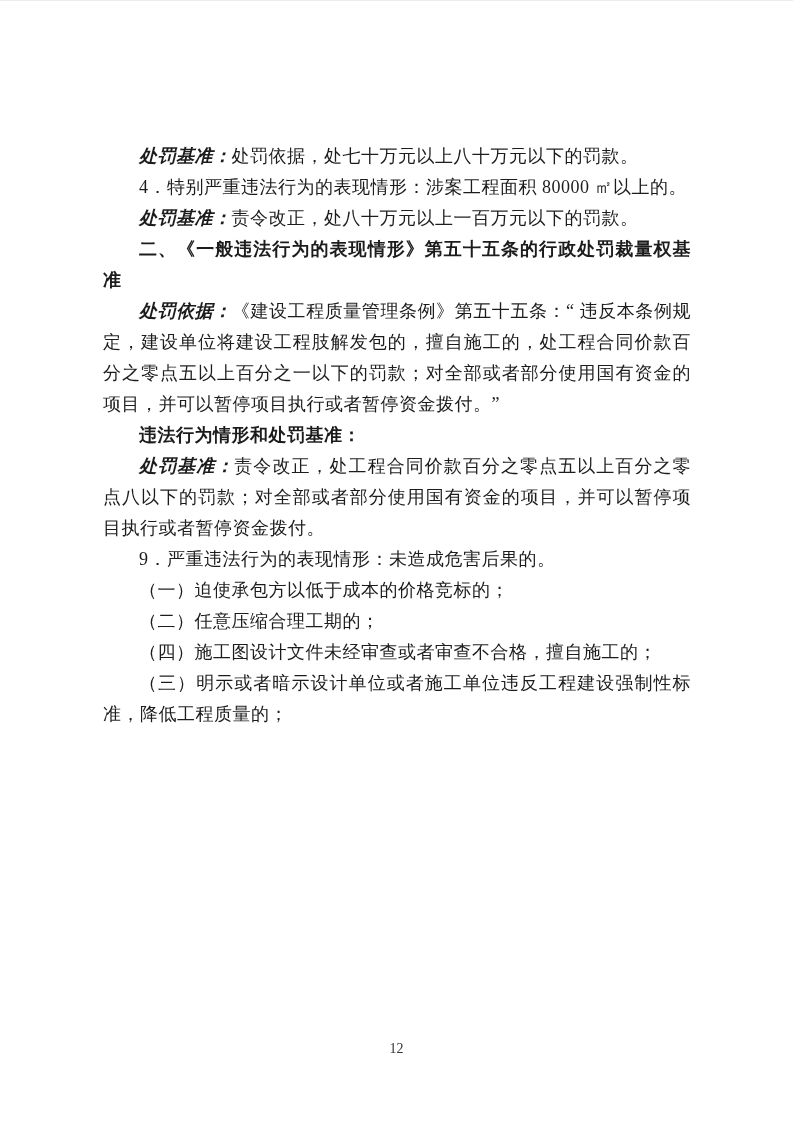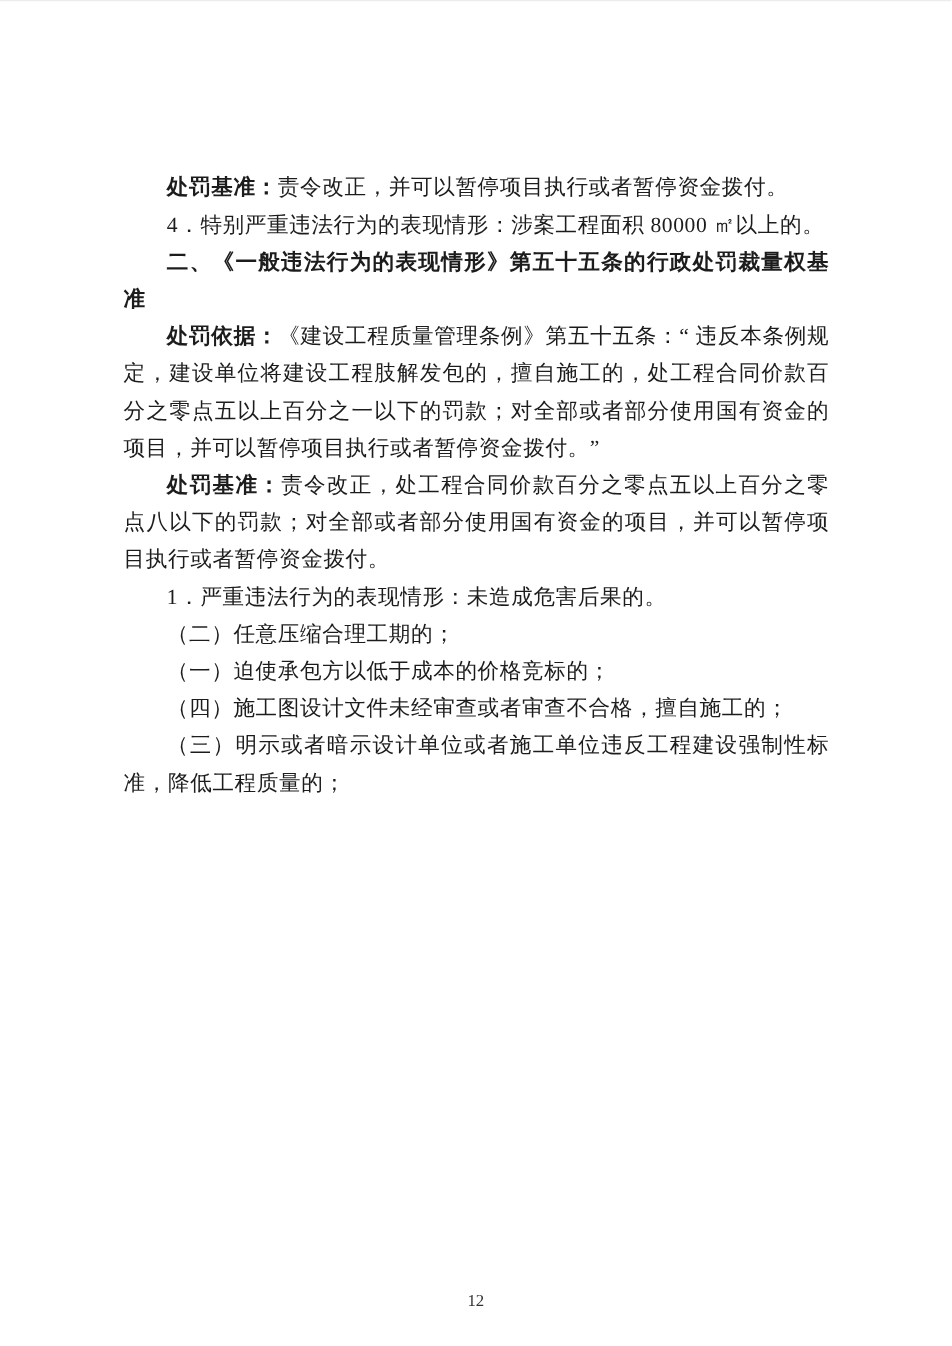--- a/index.html
+++ b/index.html
@@ -31,60 +31,62 @@
     text-align: justify;
     text-justify: inter-ideograph;
     text-indent: 2em;
     letter-spacing: 0.5px;
   }
   .content p.heading {
     font-weight: bold;
   }
   .content p b {
     font-weight: bold;
+    font-style: italic;
   }
   .footer {
     position: absolute;
     left: 0;
     width: 793px;
     top: 1038px;
     text-align: center;
     font-size: 14px;
     line-height: 20px;
     color: #333333;
-    margin-top: 36px;
   }
 </style>
 </head>
 <body>
 
 <div class="page">
   <div class="content">
 
-    <p class="body"><b>处罚基准：</b><span>责令改正，并可以暂停项目执行或者暂停资金拨付。</span></p>
+    <p class="body"><b>处罚基准：</b><span>处罚依据，处七十万元以上八十万元以下的罚款。</span></p>
 
     <p class="body"><span>4．特别严重违法行为的表现情形：涉案工程面积 80000 ㎡以上的。</span></p>
 
+    <p class="body"><b>处罚基准：</b><span>责令改正，处八十万元以上一百万元以下的罚款。</span></p>
 
     <p class="heading"><span>二、《一般违法行为的表现情形》第五十五条的行政处罚裁量权基准</span></p>
 
     <p class="body"><b>处罚依据：</b><span>《建设工程质量管理条例》第五十五条：“ 违反本条例规定，建设单位将建设工程肢解发包的，擅自施工的，处工程合同价款百分之零点五以上百分之一以下的罚款；对全部或者部分使用国有资金的项目，并可以暂停项目执行或者暂停资金拨付。”</span></p>
 
+    <p class="heading"><span>违法行为情形和处罚基准：</span></p>
 
 
     <p class="body"><b>处罚基准：</b><span>责令改正，处工程合同价款百分之零点五以上百分之零点八以下的罚款；对全部或者部分使用国有资金的项目，并可以暂停项目执行或者暂停资金拨付。</span></p>
 
-    <p class="body"><span>1．严重违法行为的表现情形：未造成危害后果的。</span></p>
+    <p class="body"><span>9．严重违法行为的表现情形：未造成危害后果的。</span></p>
 
 
 
 
+    <p class="body"><span>（一）迫使承包方以低于成本的价格竞标的；</span></p>
+
     <p class="body"><span>（二）任意压缩合理工期的；</span></p>
-
-    <p class="body"><span>（一）迫使承包方以低于成本的价格竞标的；</span></p>
 
     <p class="body"><span>（四）施工图设计文件未经审查或者审查不合格，擅自施工的；</span></p>
 
     <p class="body"><span>（三）明示或者暗示设计单位或者施工单位违反工程建设强制性标准，降低工程质量的；</span></p>
 
   </div>
 
   <div class="footer">
     <span>12</span>
   </div>

